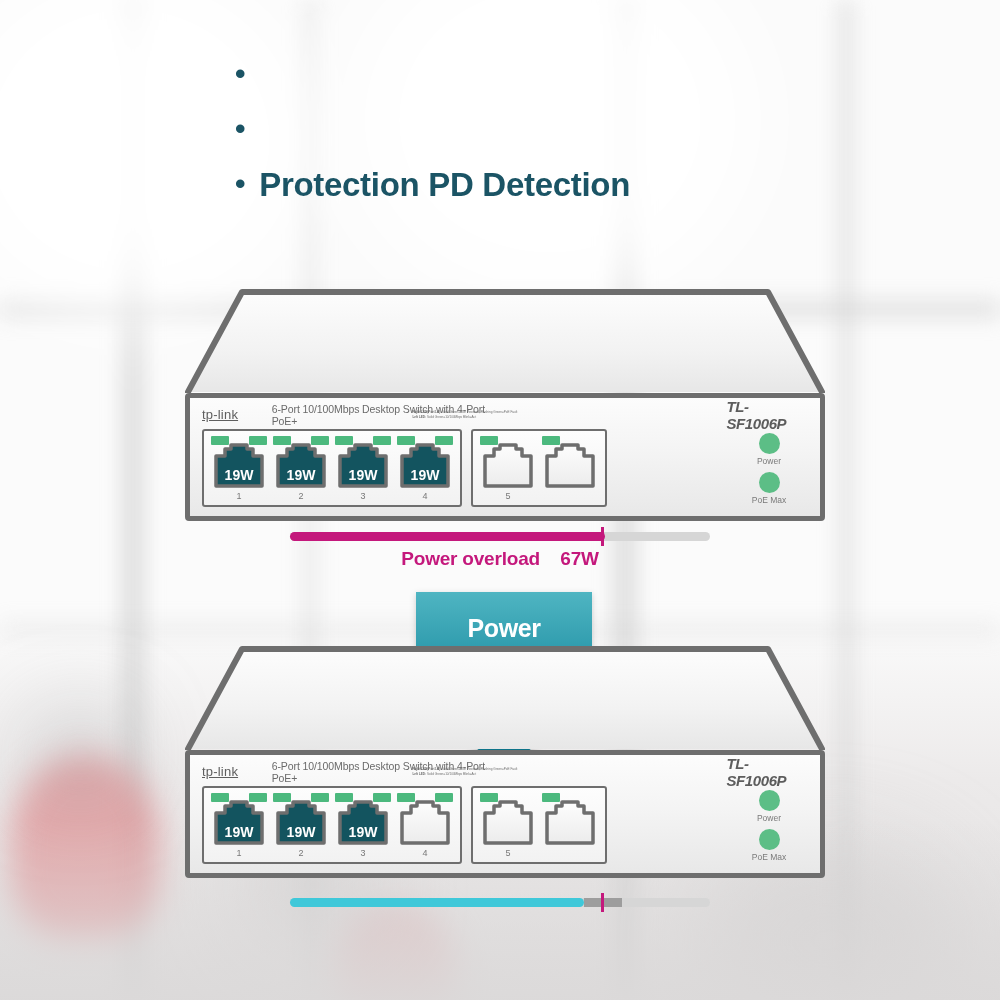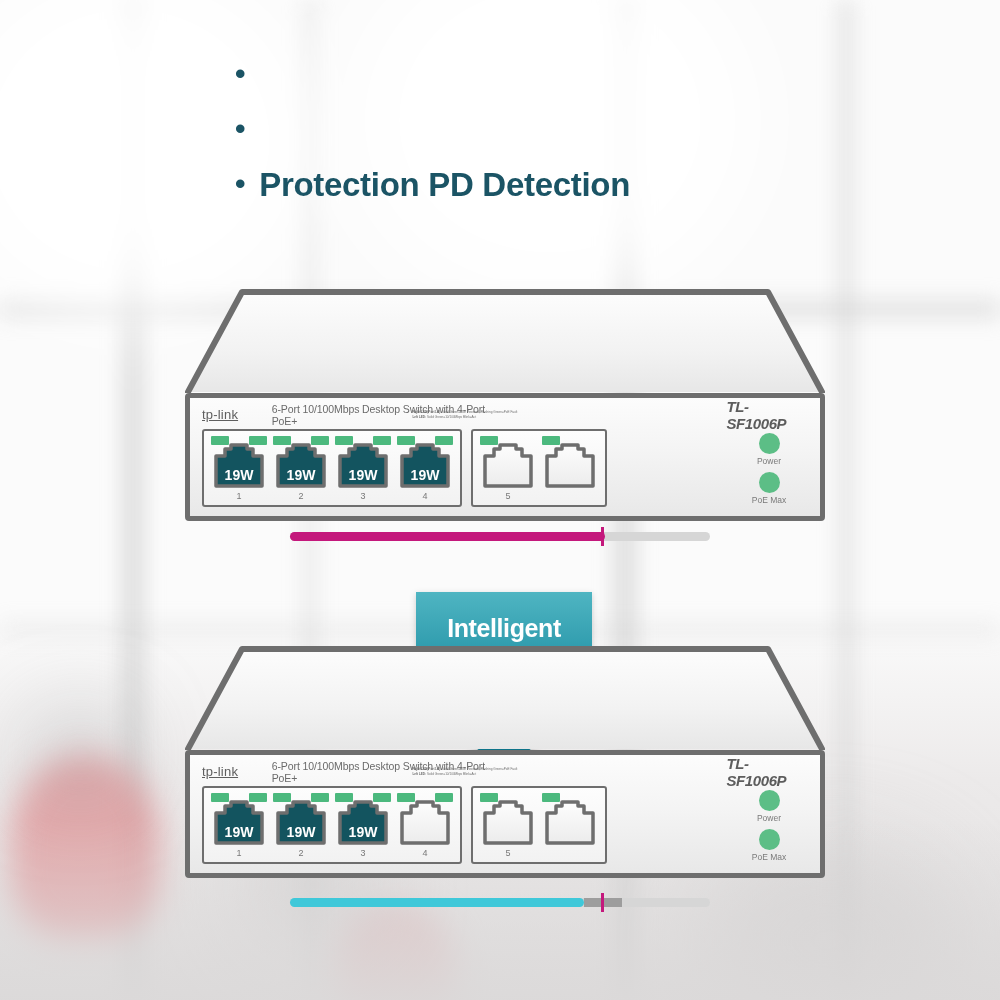--- a/index.html
+++ b/index.html
@@ -299,35 +299,39 @@
       </div>
     </div>
   </div>
 </div>
 
 <div class="bar-wrap" style="left:290px; top:532px;">
   <div class="bar" id="bar0" style="background: rgb(214, 214, 214);">
       <div class="bar-fill" style="width: 75%; background: rgb(196, 24, 124);"></div>
       <div class="bar-tick" style="left: 74%;"></div>
     </div>
+  <div class="bar-cap">
+    <span class="cap-red">Power overload</span>
+    &nbsp;&nbsp;
+    <span class="cap-red">67W</span>
+  </div>
 </div>
 
 <div class="arrow" style="left:404px; top:592px;">
   <svg viewBox="0 0 200 175" preserveAspectRatio="none">
     <defs>
       <linearGradient id="arrg" x1="0" y1="0" x2="0" y2="1">
         <stop offset="0%" stop-color="#4fb5c2"></stop>
         <stop offset="55%" stop-color="#1a8ba0"></stop>
         <stop offset="100%" stop-color="#0a6c82"></stop>
       </linearGradient>
     </defs>
     <path d="M12,0 L188,0 L188,108 L200,108 L100,175 L0,108 L12,108 Z" fill="url(#arrg)"></path>
   </svg>
   <div class="arrow-txt">
-    <div>Intelligent</div>
     <div>Power</div>
     <div>Management</div>
   </div>
 </div>
 
 <div class="device" id="device1" style="left:185px; top:645px;">
   <div class="trap">
     <svg viewBox="0 0 640 105" preserveAspectRatio="none">
       <defs>
         <linearGradient id="topg1" x1="0" y1="0" x2="0" y2="1">

